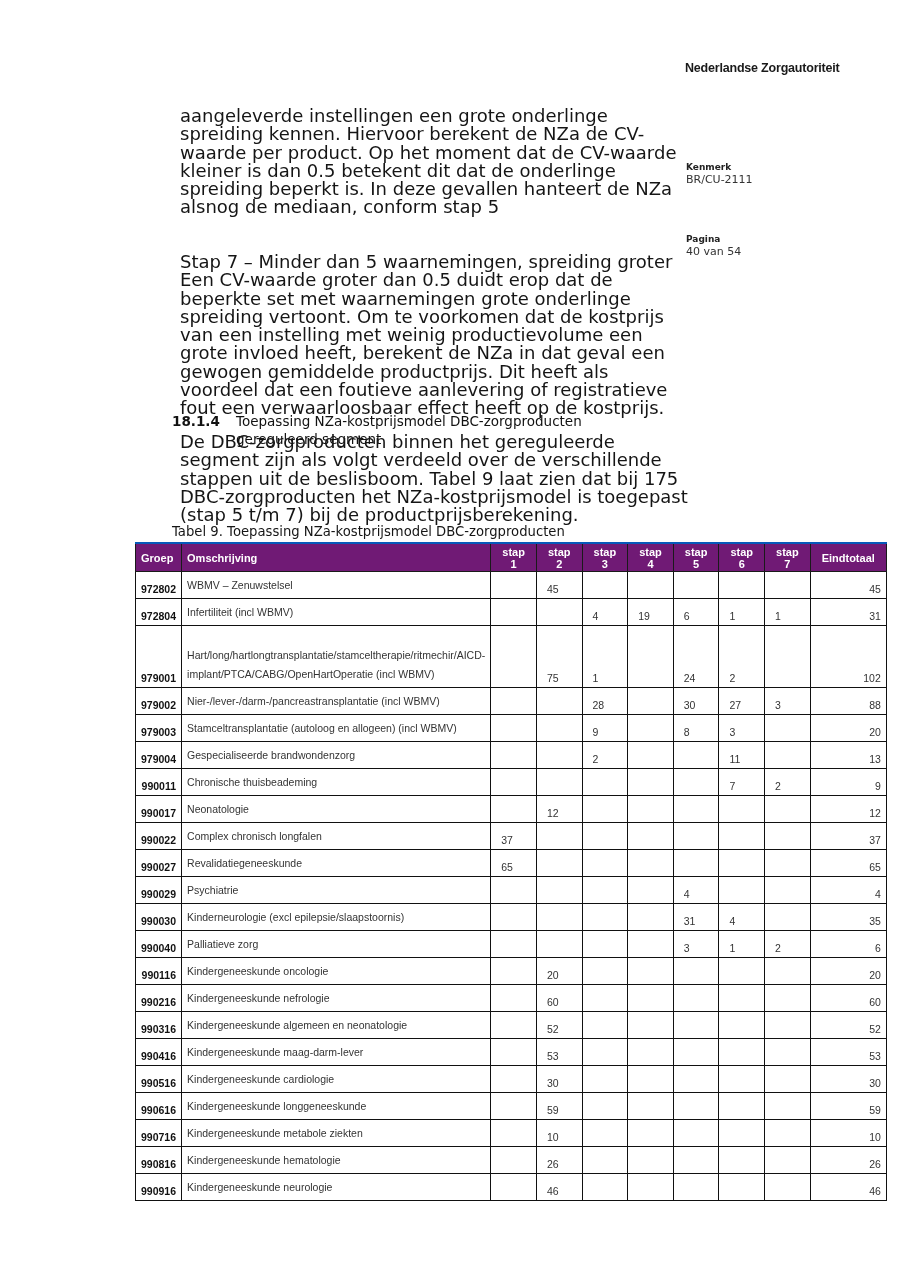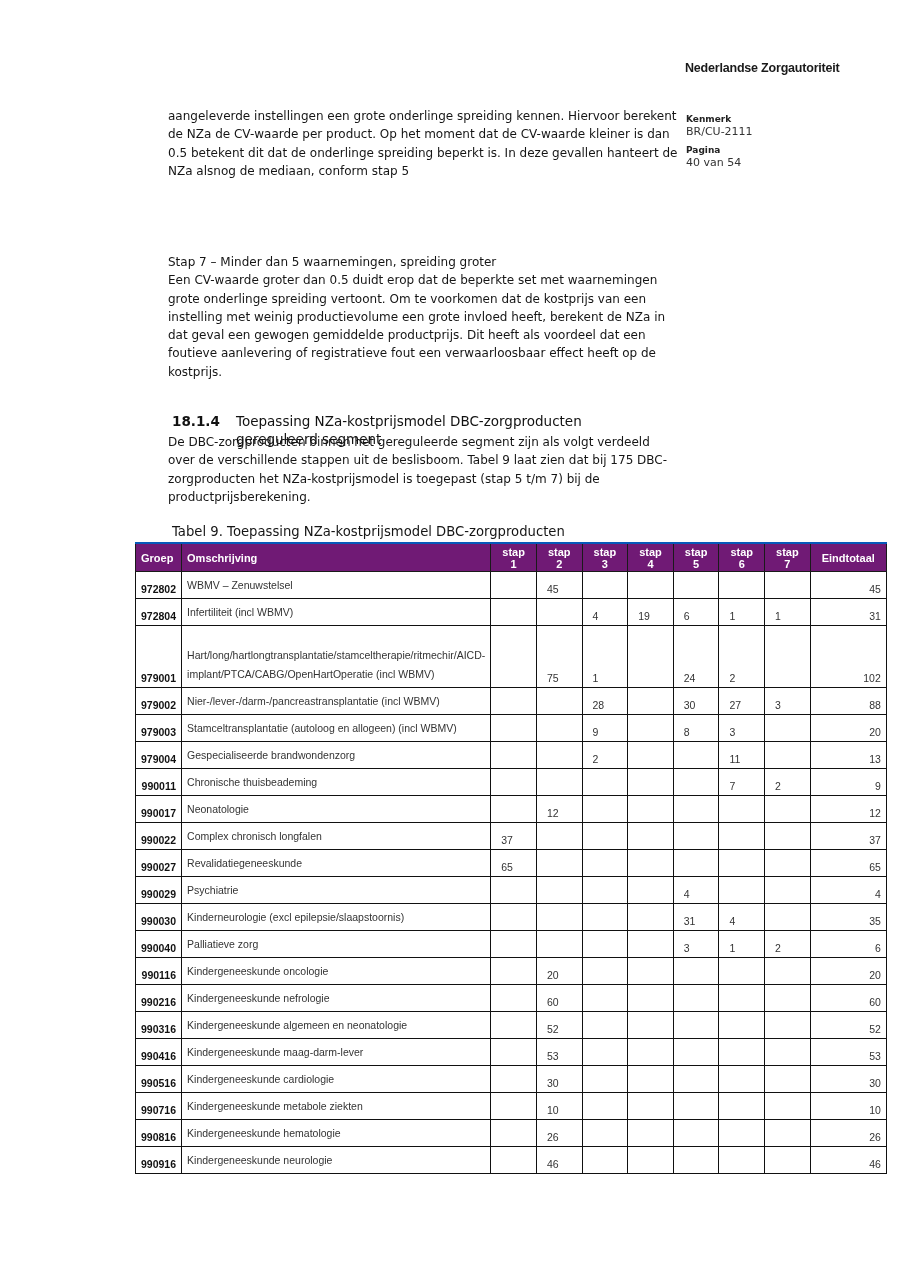--- a/index.html
+++ b/index.html
@@ -1,23 +1,23 @@
 <!DOCTYPE html>
 <html><head>
 <meta charset="utf-8">
 <style>
   html, body { margin: 0; padding: 0; background: #ffffff; }
   body { width: 900px; height: 1273px; position: relative; overflow: hidden;
          font-family: "DejaVu Sans", sans-serif; color: #111; }
   .org { position: absolute; left: 685px; top: 61px; font-family: "Liberation Sans", sans-serif;
          font-weight: bold; font-size: 12.5px; letter-spacing: -0.2px; color: #1a1a1a; }
   .meta { position: absolute; left: 686px; top: 114px; font-size: 11px; color: #333; line-height: 1.2; }
-  .meta .lbl { font-weight: bold; font-size: 9px; color: #222; }
+  .meta .lbl { font-weight: bold; font-size: 9px; color: #222; margin-top: 48px; }
   .meta .val { margin-bottom: 7px; }
-  .body-text { position: absolute; left: 168px; width: 510px; font-size: 12px; line-height: 18.3px; color: #151515; }
+  .body-text { position: absolute; left: 180px; width: 510px; font-size: 18px; line-height: 18.3px; color: #151515; }
   .p1 { top: 107px; }
   .p2 { top: 253px; }
   .heading { position: absolute; left: 172px; top: 412px; width: 510px; font-size: 13.5px; line-height: 18px; }
   .heading .num { font-weight: bold; display: inline-block; width: 64px; }
   .heading .t2 { padding-left: 64px; display: block; }
   .p3 { top: 433px; }
   .caption { position: absolute; left: 172px; top: 524px; font-size: 13.2px; color: #151515; }
   table.t9 { position: absolute; left: 135px; top: 542px; width: 726px; border-collapse: collapse;
              font-family: "Liberation Sans", sans-serif; font-size: 10.5px; color: #333; }
   table.t9 th { background: #701a75; color: #fff; font-weight: bold; text-align: left;
@@ -284,20 +284,32 @@
         <td class="c"></td>
         <td class="c">30</td>
         <td class="c"></td>
         <td class="c"></td>
         <td class="c"></td>
         <td class="c"></td>
         <td class="c"></td>
         <td class="tot">30</td>
       </tr>
       <tr>
+        <td class="grp">990616</td>
+        <td class="desc">Kindergeneeskunde longgeneeskunde</td>
+        <td class="c"></td>
+        <td class="c">59</td>
+        <td class="c"></td>
+        <td class="c"></td>
+        <td class="c"></td>
+        <td class="c"></td>
+        <td class="c"></td>
+        <td class="tot">59</td>
+      </tr>
+      <tr>
         <td class="grp">990716</td>
         <td class="desc">Kindergeneeskunde metabole ziekten</td>
         <td class="c"></td>
         <td class="c">10</td>
         <td class="c"></td>
         <td class="c"></td>
         <td class="c"></td>
         <td class="c"></td>
         <td class="c"></td>
         <td class="tot">10</td>

